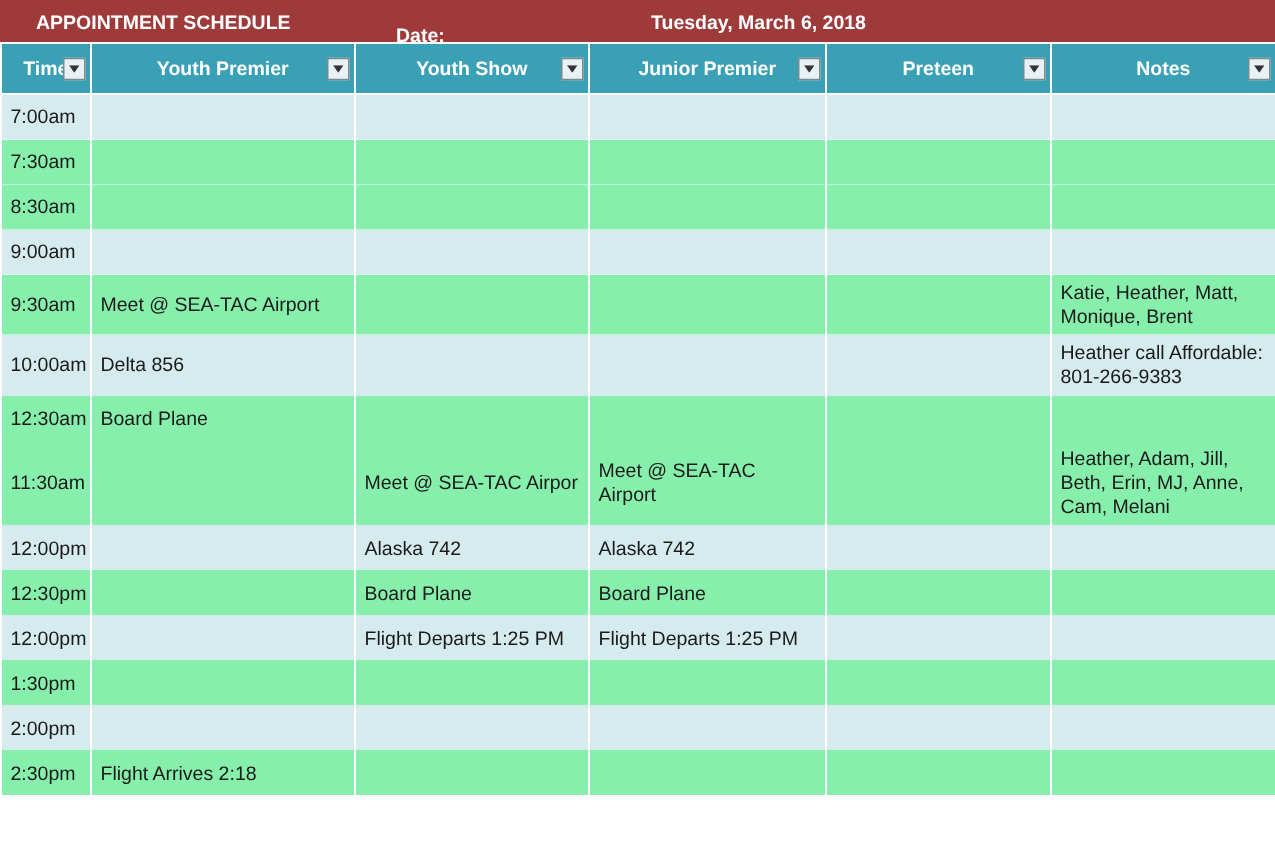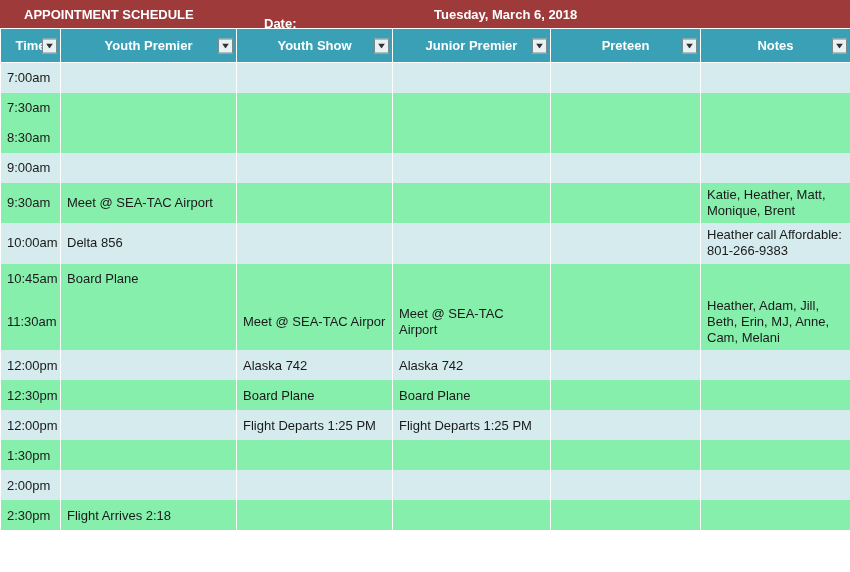--- a/index.html
+++ b/index.html
@@ -193,21 +193,21 @@
       </tr>
       <tr class="r0 tall">
         <td class="time">10:00am</td>
         <td>Delta 856</td>
         <td></td>
         <td></td>
         <td></td>
         <td>Heather call Affordable:  801-266-9383</td>
       </tr>
       <tr class="r1">
-        <td class="time">10:45am</td>
+        <td class="time">12:30am</td>
         <td>Board Plane</td>
         <td></td>
         <td></td>
         <td></td>
         <td></td>
       </tr>
       <tr class="r1 tall">
         <td class="time">11:30am</td>
         <td></td>
         <td>Meet @ SEA-TAC Airpor</td>

